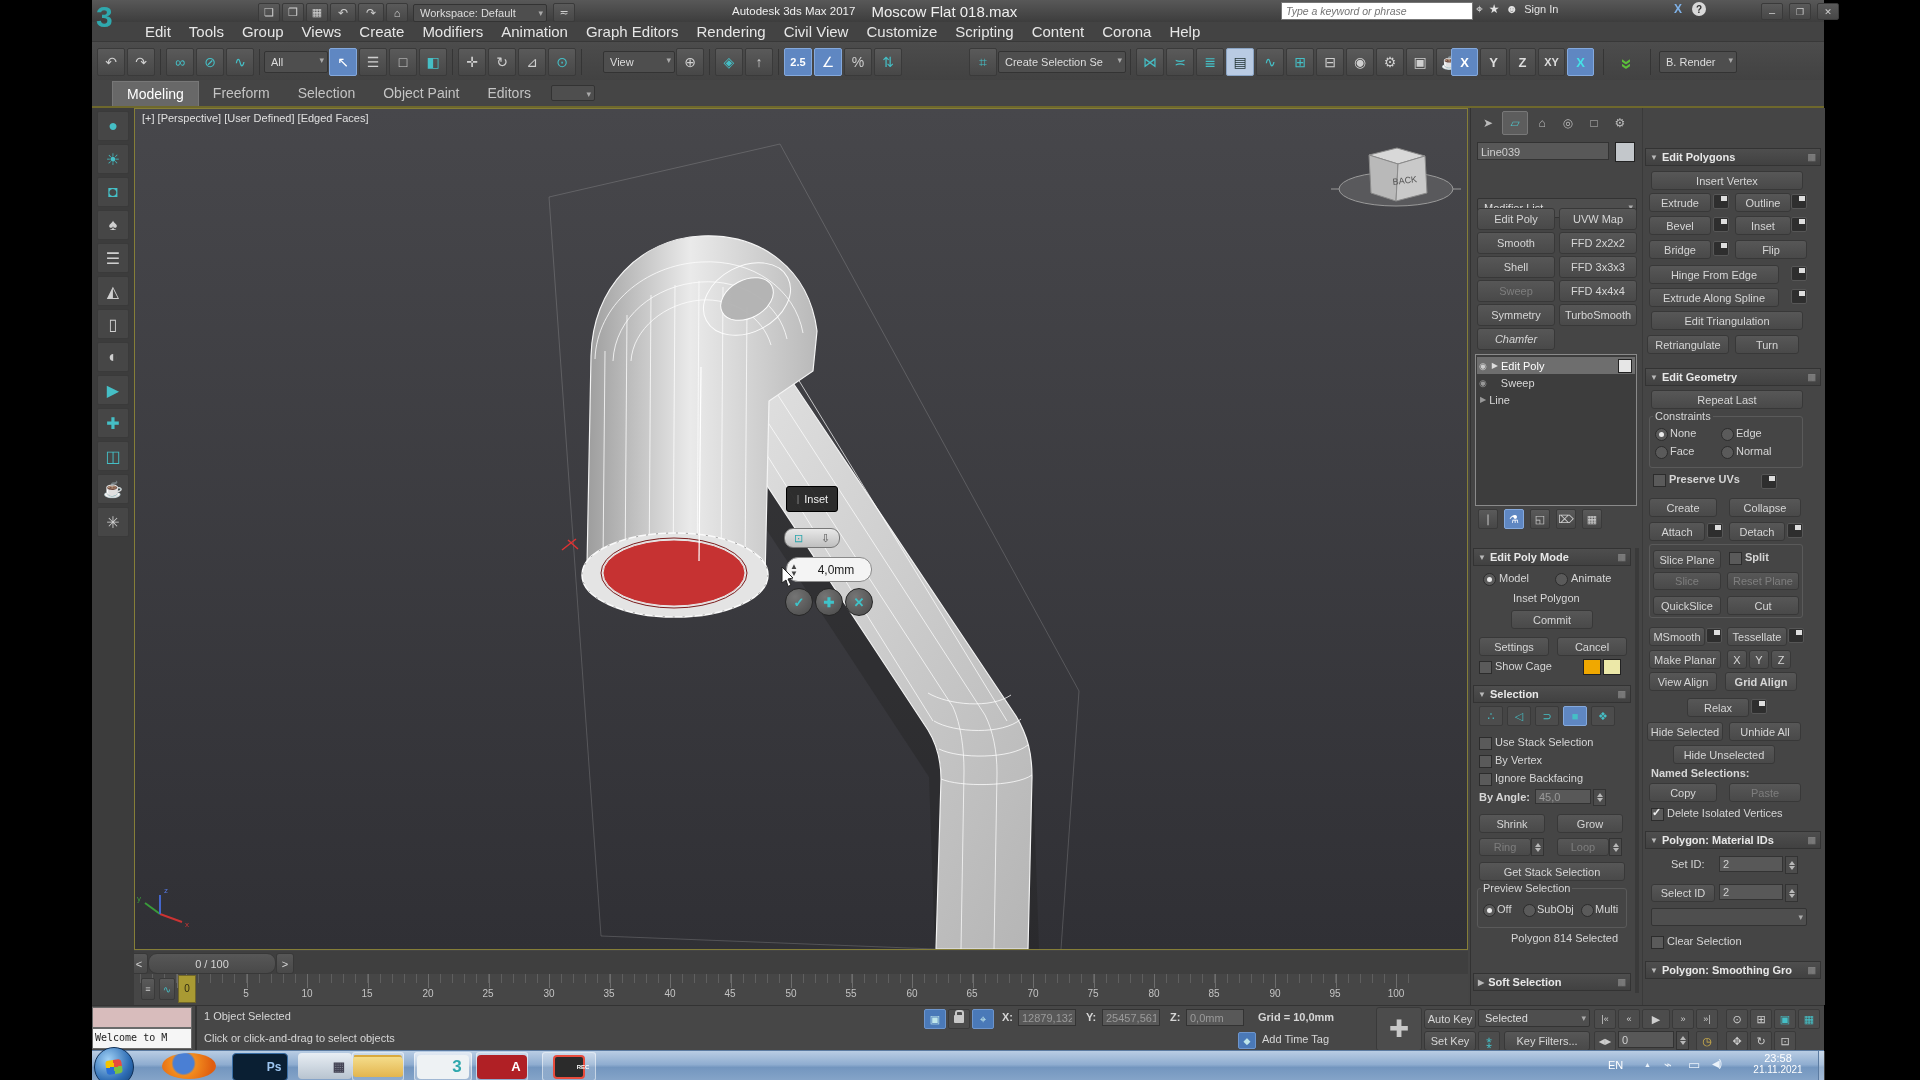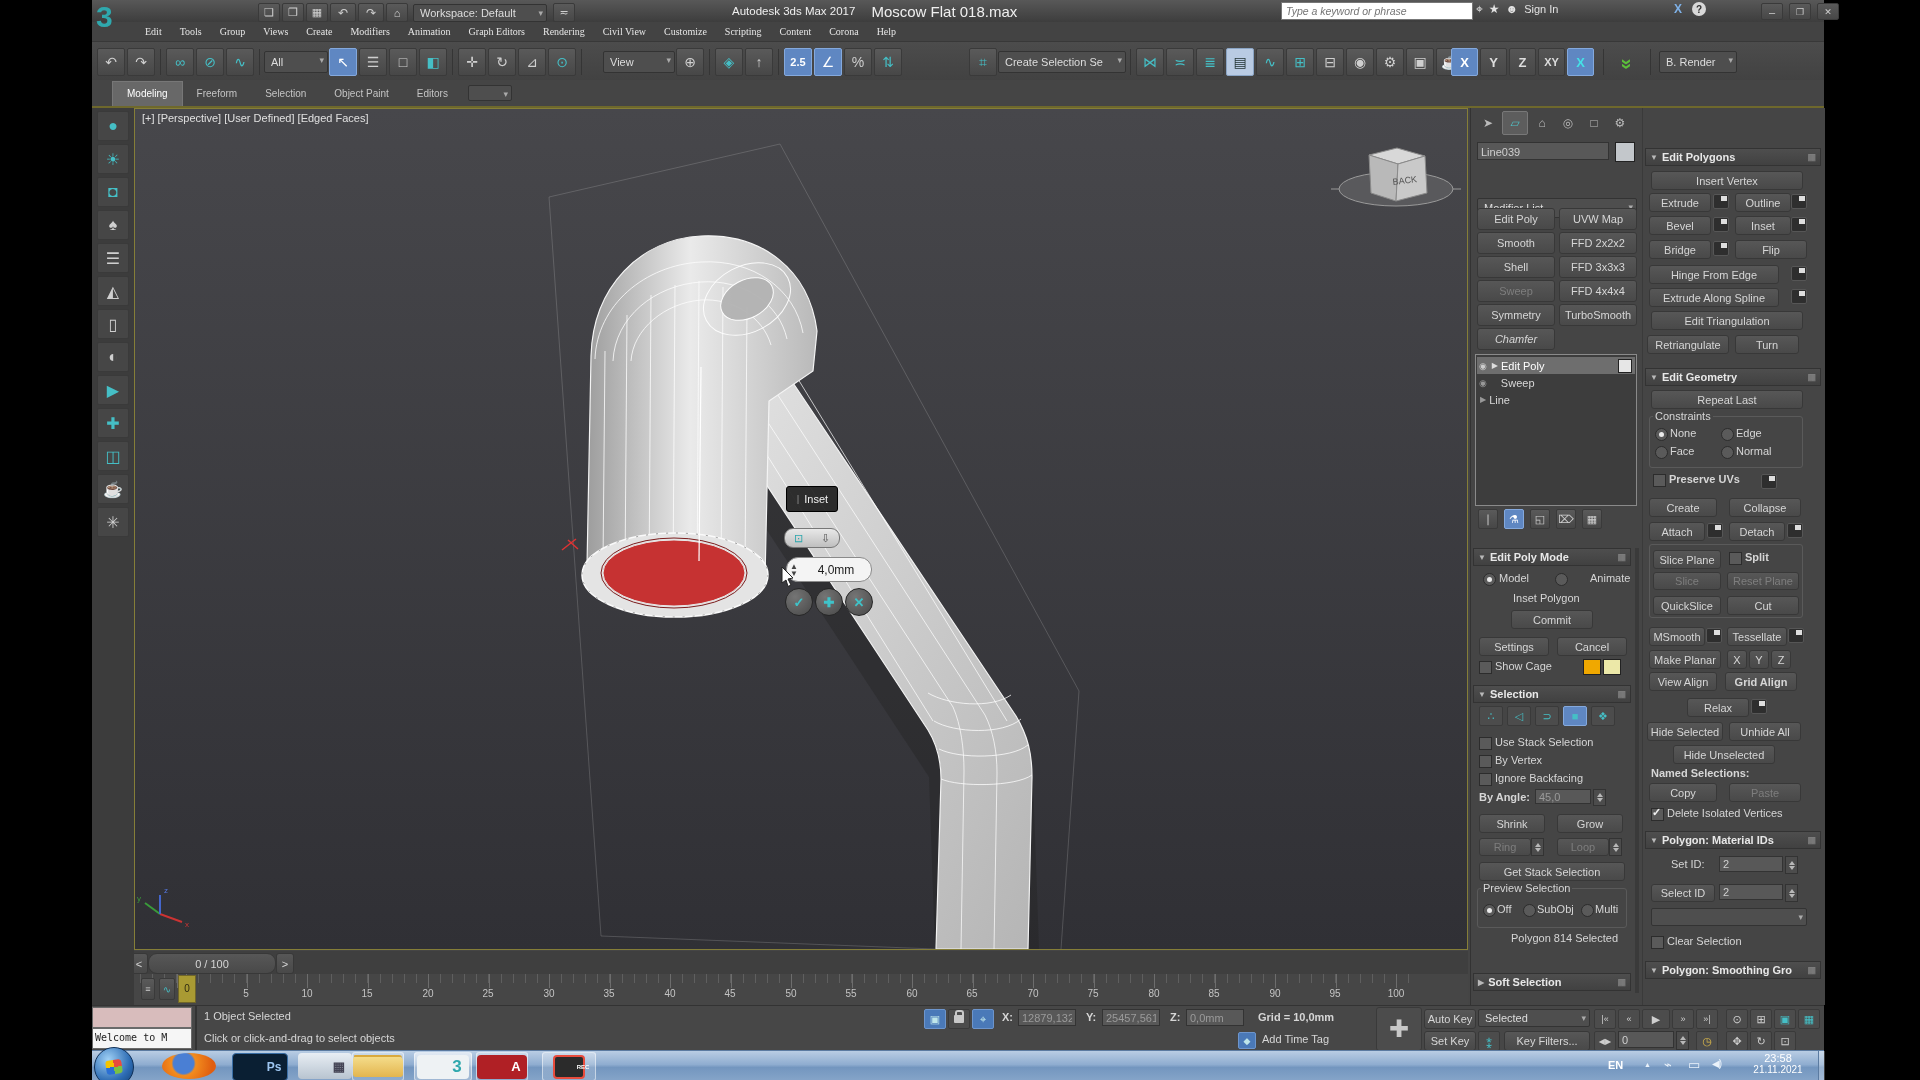--- a/index.html
+++ b/index.html
@@ -4,38 +4,38 @@
 <style>
   html,body{margin:0;padding:0;width:1920px;height:1080px;background:#000;overflow:hidden;
             font-family:"Liberation Sans",sans-serif;-webkit-font-smoothing:antialiased;}
   #screen{position:absolute;left:92px;top:0;width:1732px;height:1080px;background:#454545;}
   .abs{position:absolute;}
   .f{display:flex;align-items:center;}
   .bold{font-weight:bold;}
   
   #titlebar{left:0;top:0;width:1732px;height:22px;background:linear-gradient(#585858,#3d3d3d);}
   #menubar{left:0;top:22px;width:1732px;height:20px;background:#434343;border-bottom:1px solid #383838;}
-  .menu-item{padding:0 9px;font-size:10px;color:#e6e6e6;height:20px;display:flex;align-items:center;font-family:Liberation Serif, serif;}
+  .menu-item{padding:0 9px;font-size:15px;color:#e6e6e6;height:20px;display:flex;align-items:center;}
   #maintoolbar{left:0;top:42px;width:1732px;height:38px;background:linear-gradient(#4c4c4c,#424242);border-bottom:1px solid #363636;}
   .ico{width:26px;height:26px;margin:1px;border:1px solid #3a3a3a;border-radius:2px;
        background:linear-gradient(#5a5a5a,#474747);color:#cfcfcf;display:flex;align-items:center;
        justify-content:center;font-size:14px;flex:none;}
   .ico.teal{color:#45bfc6;}
   .ico.on{background:#5f87c2;border-color:#84a9dd;color:#fff;}
   .ico.lt{background:#b9cbe3;color:#233;border-color:#8aa4c4;}
   .sep{width:1px;height:26px;background:#353535;margin:0 4px;flex:none;}
   .dd{position:relative;background:#4e4e4e;border:1px solid #333;border-radius:2px;color:#ddd;
       font-size:11px;padding:0 16px 0 6px;height:20px;display:flex;align-items:center;flex:none;}
   .dd:after{content:"▾";position:absolute;right:3px;top:3px;color:#aaa;font-size:9px;}
   .axbtn{width:25px;height:26px;margin:1px;font-size:13px;font-weight:bold;color:#ddd;
          background:linear-gradient(#555,#484848);border:1px solid #3a3a3a;border-radius:2px;
          display:flex;align-items:center;justify-content:center;flex:none;}
   .axbtn.on{background:#5f87c2;border-color:#84a9dd;color:#fff;}
   #ribbonrow{left:0;top:80px;width:1732px;height:26px;background:#454545;}
-  .rtab{padding:0 14px;height:24px;display:flex;align-items:center;font-size:10px;color:#c4c4c4;}
+  .rtab{padding:0 14px;height:24px;display:flex;align-items:center;font-size:14px;color:#c4c4c4;}
   .rtab.on{background:#686868;color:#fff;border:1px solid #777;border-bottom:none;}
   #oliveline{left:0;top:106px;width:1732px;height:2px;background:#6e682c;}
   
   #leftbar{left:0;top:108px;width:42px;height:842px;background:#3c3c3c;border-right:1px solid #333;}
   .lico{width:30px;height:28px;margin:3px auto;color:#45bfc6;font-size:16px;display:flex;
         align-items:center;justify-content:center;background:#464646;border:1px solid #3a3a3a;border-radius:2px;}
   
   #viewport{left:42px;top:108px;width:1334px;height:842px;border:1px solid #857e38;box-sizing:border-box;}
   #vplabel{left:50px;top:112px;font-size:11px;color:#e0e0e0;}
   
@@ -385,21 +385,21 @@
     </div>
 
     <div class="rhdr" style="left:2px;top:440px;width:158px;">
       <span class="arr">▼</span>
       <span>Edit Poly Mode</span>
       <span class="grip">▦</span>
     </div>
     <span class="rad on" style="left:12px;top:465px;"></span>
     <span class="lbl" style="left:28px;top:464px;">Model</span>
     <span class="rad" style="left:84px;top:465px;"></span>
-    <span class="lbl" style="left:100px;top:464px;margin-left:19px;">Animate</span>
+    <span class="lbl" style="left:100px;top:464px;">Animate</span>
     <span class="lbl" style="left:42px;top:484px;">Inset Polygon</span>
     <div class="btn" style="left:40px;top:502px;width:80px;">Commit</div>
     <div class="btn" style="left:8px;top:529px;width:68px;">Settings</div>
     <div class="btn" style="left:86px;top:529px;width:68px;">Cancel</div>
     <span class="chk" style="left:8px;top:553px;"></span>
     <span class="lbl" style="left:24px;top:552px;">Show Cage</span>
     <span class="abs" style="left:112px;top:551px;width:16px;height:14px;background:#f0a800;border:1px solid #222;"></span>
     <span class="abs" style="left:132px;top:551px;width:16px;height:14px;background:#ece8a8;border:1px solid #222;"></span>
 
     <div class="rhdr" style="left:2px;top:577px;width:158px;">
@@ -660,21 +660,21 @@
     </div>
     <div class="tbtn focus" style="left:322px;width:56px;">
       <span class="appico" style="width:24px;height:24px;background:#eef2f4;color:#2fa8ad;font-size:17px;">3</span>
     </div>
     <div class="tbtn" style="left:384px;width:50px;">
       <span class="appico" style="width:24px;height:24px;background:#b02025;color:#fff;font-size:13px;">A</span>
     </div>
     <div class="tbtn" style="left:450px;width:52px;">
       <span class="appico" style="width:24px;height:24px;background:#2b2b2b;color:#fff;font-size:6px;border:2px solid #e84c3d;box-sizing:border-box;">REC</span>
     </div>
-    <span class="abs" style="left:1516px;top:8px;font-size:11px;color:#fff;font-weight:bold;">EN</span>
+    <span class="abs" style="left:1516px;top:8px;font-size:11px;color:#fff;font-weight:normal;">EN</span>
     <span class="abs" style="left:1552px;top:10px;font-size:7px;color:#eaf2fa;">▲</span>
     <span class="abs" style="left:1572px;top:6px;font-size:13px;color:#eaf2fa;">⌁</span>
     <span class="abs" style="left:1596px;top:6px;font-size:13px;color:#eaf2fa;">▭</span>
     <span class="abs" style="left:1620px;top:7px;font-size:10px;color:#eaf2fa;letter-spacing:-1px;">◀)</span>
     <div class="abs" style="left:1648px;top:1px;width:76px;height:28px;text-align:center;">
       <div style="font-size:11px;color:#fff;">23:58</div>
       <div style="font-size:10px;color:#fff;">21.11.2021</div>
     </div>
     <div class="abs" style="left:1726px;top:0;width:6px;height:30px;background:rgba(255,255,255,.25);border-left:1px solid #5b7ba1;"></div>
   </div>

